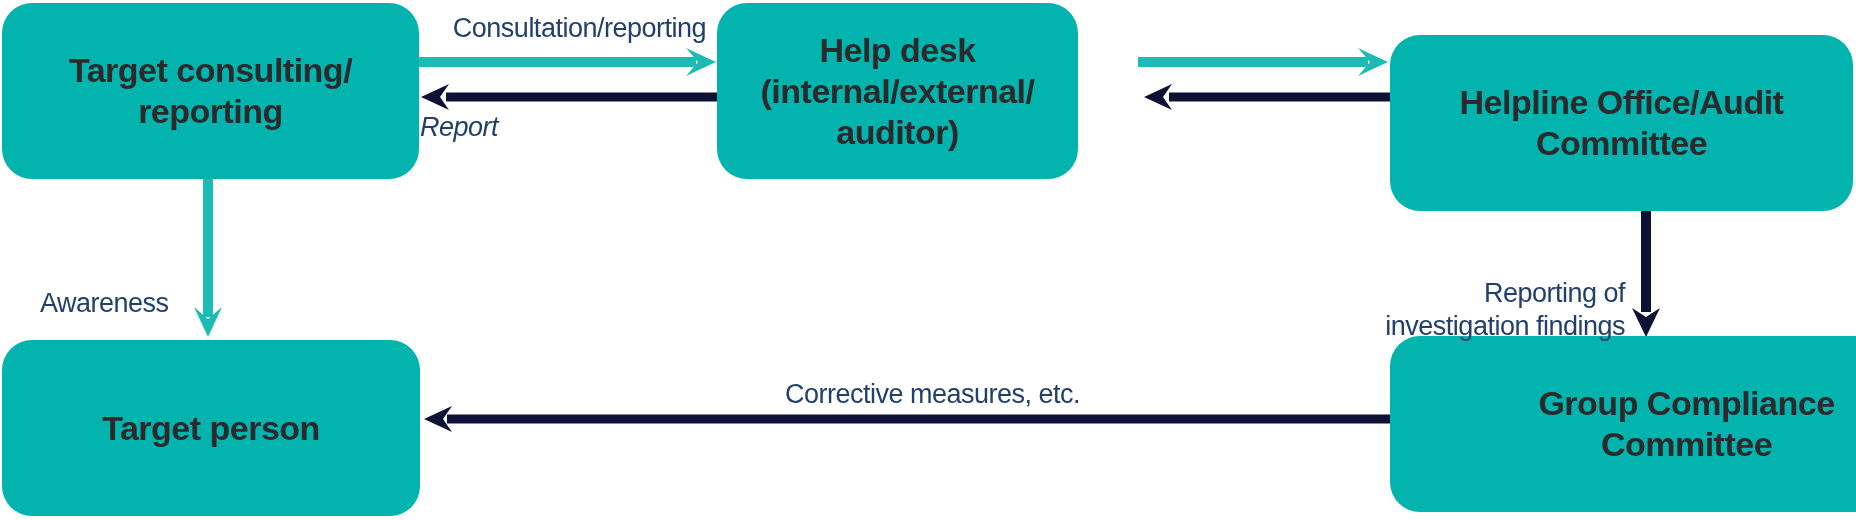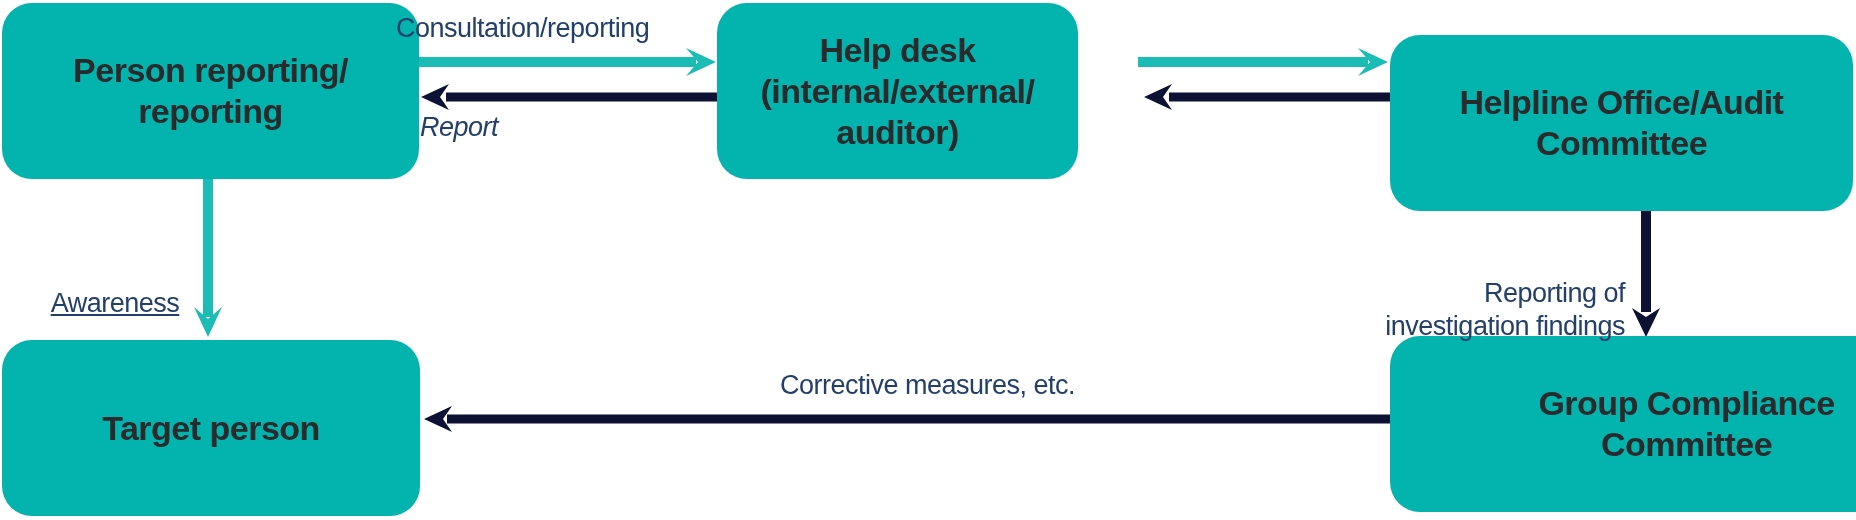--- a/index.html
+++ b/index.html
@@ -42,25 +42,25 @@
   #node-compliance { left: 1390px; top: 336px; width: 557px; height: 176px; padding-left: 36px; }
 
   .arrow-label {
     position: absolute;
     color: var(--label-text);
     font-size: 27px;
     line-height: 33px;
     letter-spacing: -0.5px;
     white-space: pre-line;
   }
-  #label-consultation { left: 396px;  top: 12px;  width: 310px; text-align: left; }
+  #label-consultation { left: 396px;  top: 12px;  width: 310px; text-align: right; }
   #label-report       { left: 420px;  top: 111px; font-style: italic; }
-  #label-awareness    { left: 40px;   top: 287px; width: 150px; text-align: center; text-decoration: underline; }
+  #label-awareness    { left: 40px;   top: 287px; width: 150px; text-align: left; }
   #label-investigation{ right: 231px; top: 245px; text-align: right; margin-top: 32px; }
-  #label-corrective   { left: 780px;  top: 369px; width: 300px; text-align: left; }
+  #label-corrective   { left: 780px;  top: 378px; width: 300px; text-align: right; }
 
   svg.arrows { position: absolute; left: 0; top: 0; }
   .shaft-teal { stroke: var(--teal-arrow); stroke-width: 10; fill: none; }
   .shaft-navy { stroke: var(--navy-arrow); stroke-width: 9;  fill: none; }
   .shaft-navy-v { stroke: var(--navy-arrow); stroke-width: 10; fill: none; }
   .head-teal  { fill: var(--teal-arrow); stroke: none; }
   .head-navy  { fill: var(--navy-arrow); stroke: none; }
 </style>
 </head>
 <body>
@@ -98,21 +98,21 @@
       <line class="shaft-navy-v" x1="1646" y1="179" x2="1646" y2="312"></line>
       <polygon class="head-navy" points="1646,337 1632,308 1646,317 1660,308"></polygon>
     </g>
 
     <g>
       <line class="shaft-navy" x1="447" y1="419" x2="1390" y2="419"></line>
       <polygon class="head-navy" points="424,419 452,406 443,419 452,432"></polygon>
     </g>
   </svg>
 
-  <div class="node" id="node-person">Person reporting/
+  <div class="node" id="node-person">Target consulting/
 reporting</div>
 
   <div class="node" id="node-helpdesk">Help desk
 (internal/external/
 auditor)</div>
 
   <div class="node" id="node-helpline">Helpline Office/Audit
 Committee</div>
 
   <div class="node" id="node-target">Target person</div>

